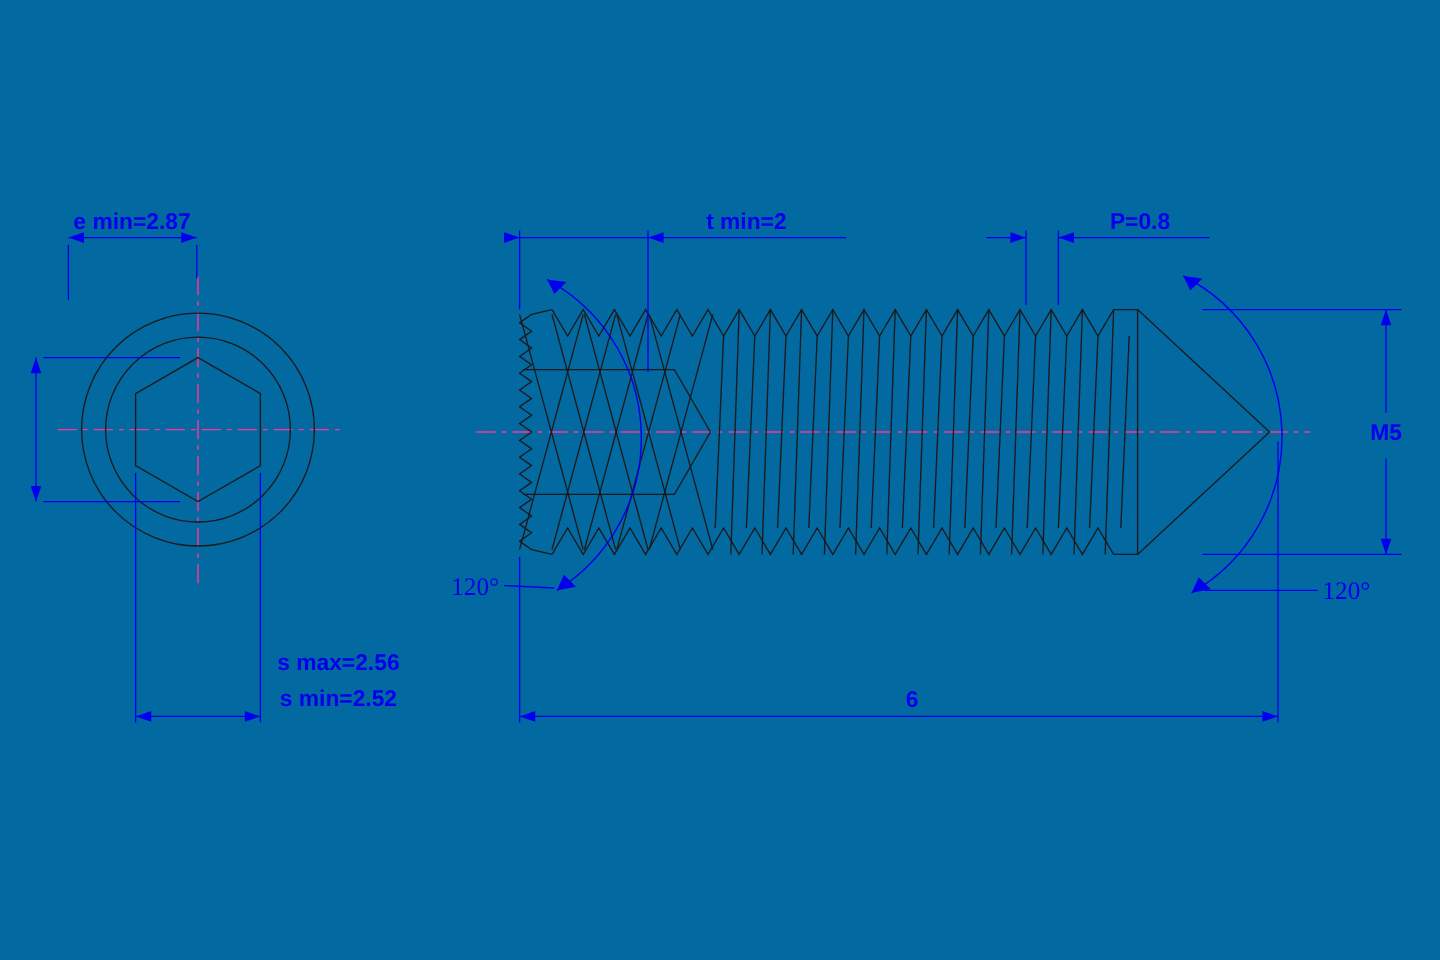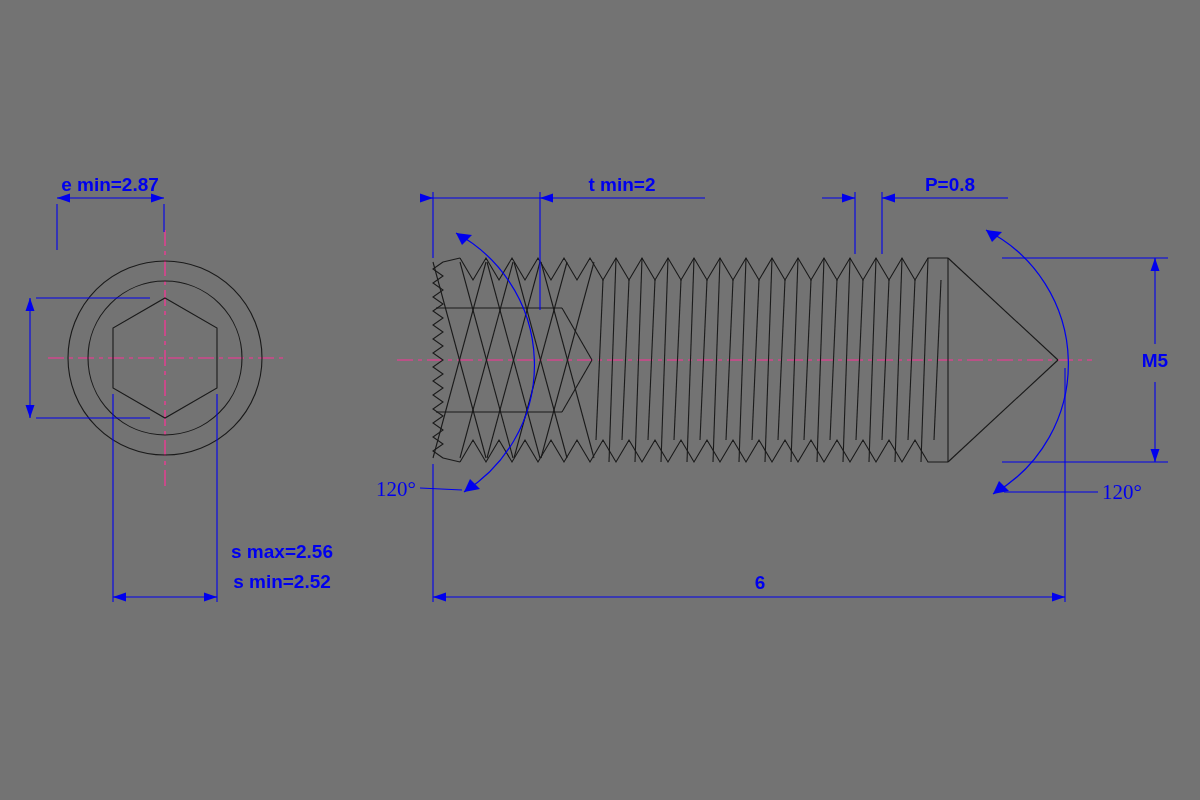--- a/index.html
+++ b/index.html
@@ -1,17 +1,17 @@
 <!DOCTYPE html>
 <html><head>
 <meta charset="utf-8">
 <style>
   html,body{margin:0;padding:0;background:#ffffff;}
   body{width:1200px;height:800px;overflow:hidden;font-family:"Liberation Sans",sans-serif;}
-  #drawing-page{width:1200px;height:800px;background:#737373;}
+  #drawing-page{width:1200px;height:800px;background:#0369a1;}
   svg{display:block;}
   .dim  { font: bold 19px "Liberation Sans", sans-serif; fill:#0000ee; }
   .angle{ font: 21px "Liberation Serif", serif; fill:#0000ee; }
 </style>
 </head>
 <body>
 
 <div id="drawing-page">
 <svg viewBox="0 0 1200 800" width="1200" height="800">
 

